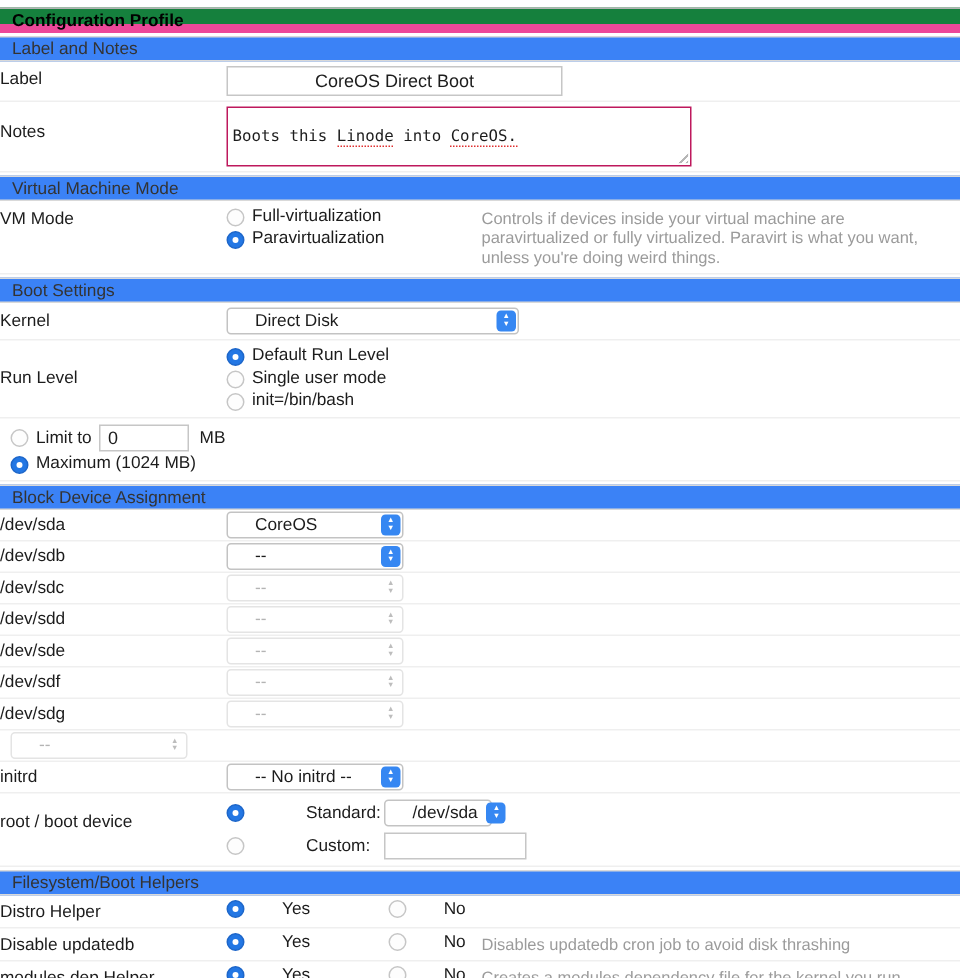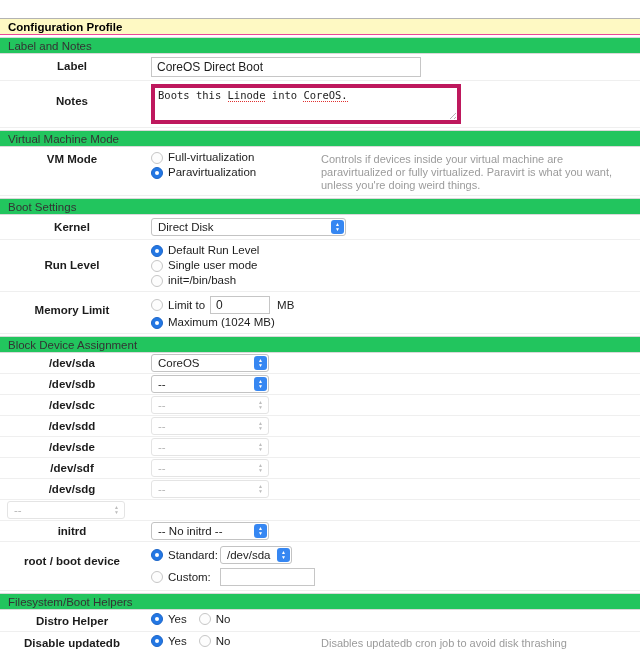--- a/index.html
+++ b/index.html
@@ -7,48 +7,48 @@
   body {
     width: 640px; height: 652px; overflow: hidden;
     background: #ffffff;
     font-family: "Liberation Sans", sans-serif;
     font-size: 11.5px; color: #1c1c1c;
   }
   .page { width: 640px; }
 
   
   .titlebar {
-    margin-top: 18px;
-    background: #fef9c3;
+    margin-top: 5px;
+    background: #15803d;
     border-top: 1px solid #b3b3b3;
-    border-bottom: 1px solid #ec4899;
+    border-bottom: 6px solid #ec4899;
     padding: 2px 8px;
     font-weight: bold; color: #000;
     height: 17px; line-height: 12px;
   }
   .sectionbar {
     margin-top: 2px;
-    background: #22c55e;
+    background: #3b82f6;
     border-top: 1px solid #d9d9d9;
     border-bottom: 1px solid #d9d9d9;
     padding: 2px 8px;
     color: #333;
     height: 17px; line-height: 12px;
   }
 
   
   .frow {
     display: flex; align-items: flex-start;
     padding: 3px 0;
     border-bottom: 1px solid #efefef;
   }
   .frow.tight { padding: 1px 0; }
   .flabel {
     width: 144px; flex: none;
-    text-align: center; font-weight: bold;
+    text-align: left; font-weight: normal;
     padding: 3px 0 0 0; line-height: 13px;
   }
   .fcontrols { margin-left: 7px; flex: 1; }
   .fcontrols.fixed { width: 170px; flex: none; }
   .fhelp {
     flex: 1; color: #9b9b9b; font-size: 11px;
     line-height: 13px; padding-top: 3px; padding-right: 26px;
   }
 
   
@@ -63,21 +63,21 @@
   .radio.checked::after {
     content: ""; position: absolute;
     left: 3px; top: 3px; width: 4px; height: 4px;
     border-radius: 50%; background: #fff;
   }
 
   
   .sel {
     display: inline-flex; align-items: center; justify-content: space-between;
     height: 18px; border: 1px solid #c3c3c3; border-radius: 3px;
-    background: #fff; padding-left: 6px; vertical-align: middle;
+    background: #fff; padding-left: 18px; vertical-align: middle;
   }
   .sel .stepper {
     flex: none; width: 13px; height: 14px; border-radius: 3px;
     background: #3687f2; color: #fff;
     display: flex; flex-direction: column; align-items: center; justify-content: center;
     margin: 0 1px 0 6px;
   }
   .sel .stepper::before { content: "▲"; font-size: 5px; line-height: 5px; }
   .sel .stepper::after  { content: "▼"; font-size: 5px; line-height: 5px; }
   .sel.disabled { border-color: #e4e4e4; color: #b4b4b4; }
@@ -87,55 +87,55 @@
   .tinput {
     height: 20px; border: 1px solid #c6c6c6; border-radius: 0;
     padding: 0 5px; font-family: "Liberation Sans", sans-serif;
     font-size: 12px; color: #1c1c1c; background: #fff;
   }
   .tinput.small { height: 18px; }
 
   
   .notesbox {
     width: 310px; height: 40px;
-    border: 4px solid #be185d; background: #fff;
+    border: 1px solid #be185d; background: #fff;
     font-family: "DejaVu Sans Mono", monospace; font-size: 10.5px;
-    padding: 1px 3px; position: relative; line-height: 13px;
+    padding: 13px 3px; position: relative; line-height: 13px;
   }
   .misspell { border-bottom: 1px dotted #e03030; }
   .grip {
     position: absolute; right: 1px; bottom: 1px; width: 9px; height: 9px;
     background: repeating-linear-gradient(135deg, transparent 0 2px, #b6b6b6 2px 3px);
     clip-path: polygon(100% 0, 100% 100%, 0 100%);
   }
 
   
   .dev-sel { width: 118px; text-align: right; }
   .kernel-sel { width: 195px; }
   .root-sel { width: 72px; margin-left: 2px; }
   .opt-text { line-height: 13px; }
-  .opt-text.w { display: inline-block; width: 50px; }
-
-  
-  .hctrls { display: flex; align-items: center; }
+  .opt-text.w { display: inline-block; width: 50px; margin-left: 36px; }
+
+  
+  .hctrls { display: flex; align-items: center; gap: 20px; }
   .hctrls .gap { width: 12px; }
 </style>
 </head>
 <body>
 
 <div class="page">
 
   <div class="titlebar">Configuration Profile</div>
 
   <div class="sectionbar">Label and Notes</div>
 
   <div class="frow">
     <div class="flabel">Label</div>
     <div class="fcontrols">
-      <input class="tinput" style="width: 270px;" type="text" value="CoreOS Direct Boot">
+      <input class="tinput" style="width: 224px; text-align: center;" type="text" value="CoreOS Direct Boot">
     </div>
   </div>
 
   <div class="frow">
     <div class="flabel" style="padding-top:11px">Notes</div>
     <div class="fcontrols">
       <div class="notesbox">
         <span>Boots this </span><span class="misspell">Linode</span><span> into </span><span class="misspell">CoreOS.</span>
         <span class="grip"></span>
       </div>
@@ -183,21 +183,20 @@
         <span class="opt-text">Single user mode</span>
       </div>
       <div class="optline">
         <span class="radio"></span>
         <span class="opt-text">init=/bin/bash</span>
       </div>
     </div>
   </div>
 
   <div class="frow">
-    <div class="flabel" style="padding-top:9px">Memory Limit</div>
     <div class="fcontrols">
       <div class="optline">
         <span class="radio"></span>
         <span class="opt-text">Limit to</span>
         <input class="tinput small" style="width: 60px; margin-left: 5px;" type="text" value="0">
         <span class="opt-text" style="margin-left:7px">MB</span>
       </div>
       <div class="optline">
         <span class="radio checked"></span>
         <span class="opt-text">Maximum (1024 MB)</span>

